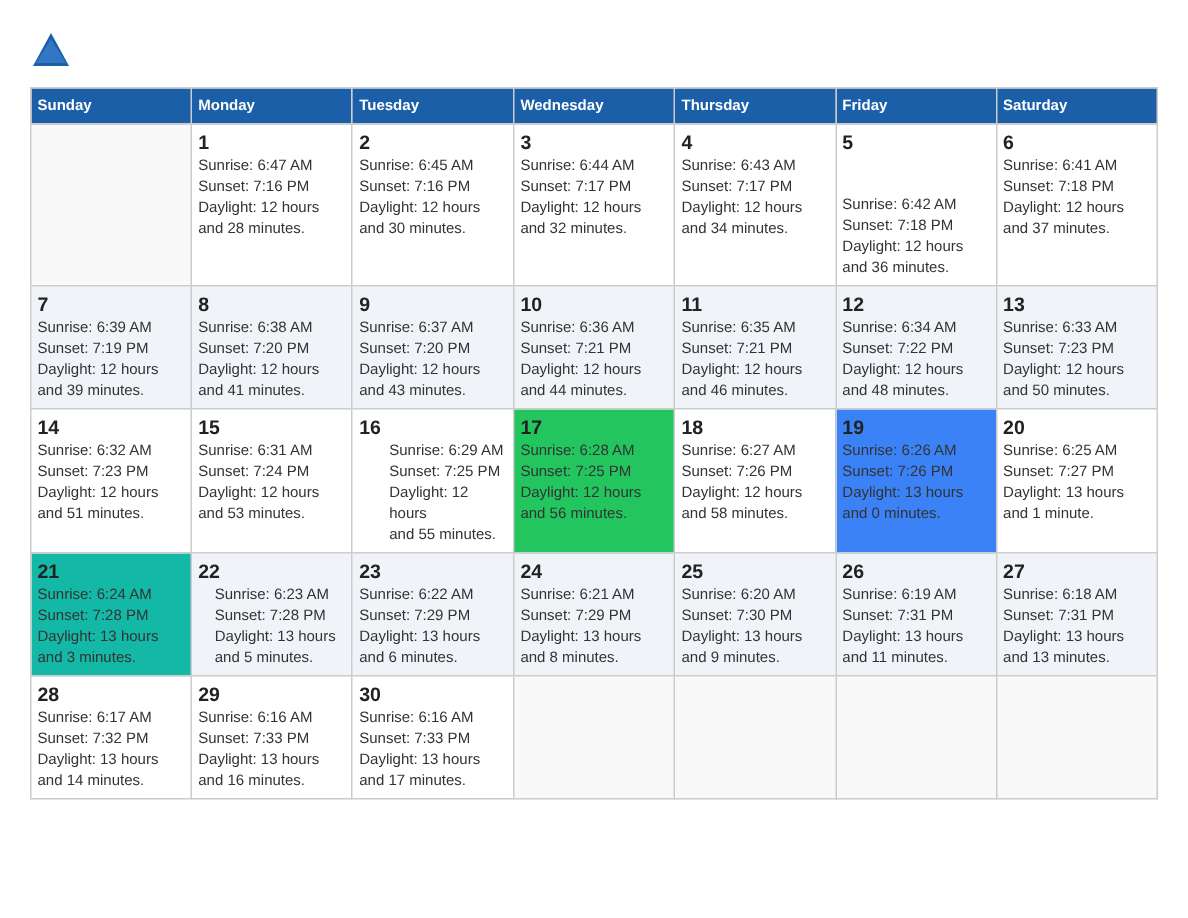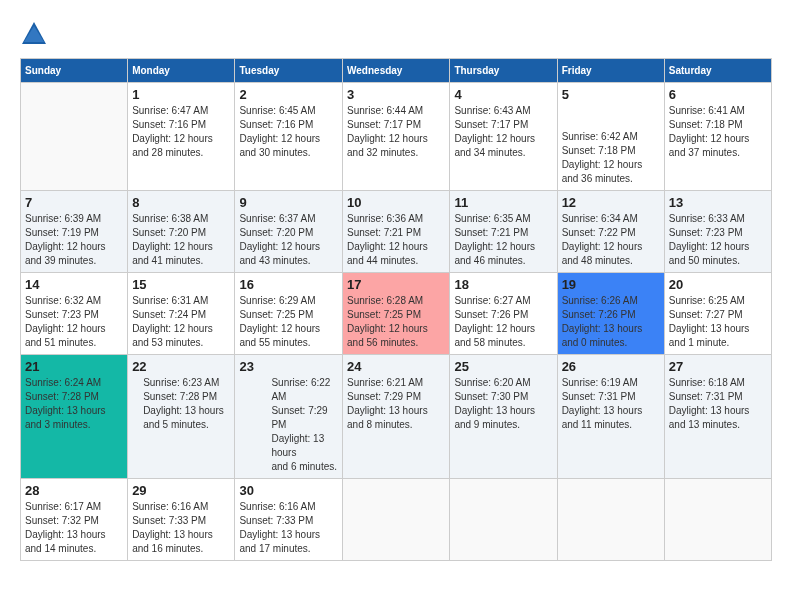--- a/index.html
+++ b/index.html
@@ -231,26 +231,26 @@
         </td>
         <td style="background-color: rgb(255, 255, 255);">
           <span class="day-num">15</span>
           <div class="day-info" style="white-space: pre-line;">Sunrise: 6:31 AM
 Sunset: 7:24 PM
 Daylight: 12 hours
 and 53 minutes.</div>
         </td>
         <td style="background-color: rgb(255, 255, 255);">
           <span class="day-num">16</span>
-          <div class="day-info" style="white-space: pre-line;">Sunrise: 6:29 AM
+          <div class="day-info" style="white-space: pre-line; margin-left: 20px;">Sunrise: 6:29 AM
 Sunset: 7:25 PM
 Daylight: 12 hours
 and 55 minutes.</div>
         </td>
-        <td style="background-color: #fca5a5;">
+        <td style="background-color: #22c55e;">
           <span class="day-num">17</span>
           <div class="day-info" style="white-space: pre-line;">Sunrise: 6:28 AM
 Sunset: 7:25 PM
 Daylight: 12 hours
 and 56 minutes.</div>
         </td>
         <td style="background-color: rgb(255, 255, 255);">
           <span class="day-num">18</span>
           <div class="day-info" style="white-space: pre-line;">Sunrise: 6:27 AM
 Sunset: 7:26 PM
@@ -282,21 +282,21 @@
         </td>
         <td style="background-color: rgb(240, 244, 248);">
           <span class="day-num">22</span>
           <div class="day-info" style="white-space: pre-line; margin-left: 11px;">Sunrise: 6:23 AM
 Sunset: 7:28 PM
 Daylight: 13 hours
 and 5 minutes.</div>
         </td>
         <td style="background-color: rgb(240, 244, 248);">
           <span class="day-num">23</span>
-          <div class="day-info" style="white-space: pre-line; margin-left: 32px;">Sunrise: 6:22 AM
+          <div class="day-info" style="white-space: pre-line;">Sunrise: 6:22 AM
 Sunset: 7:29 PM
 Daylight: 13 hours
 and 6 minutes.</div>
         </td>
         <td style="background-color: rgb(240, 244, 248); margin-left: 36px;">
           <span class="day-num">24</span>
           <div class="day-info" style="white-space: pre-line;">Sunrise: 6:21 AM
 Sunset: 7:29 PM
 Daylight: 13 hours
 and 8 minutes.</div>

